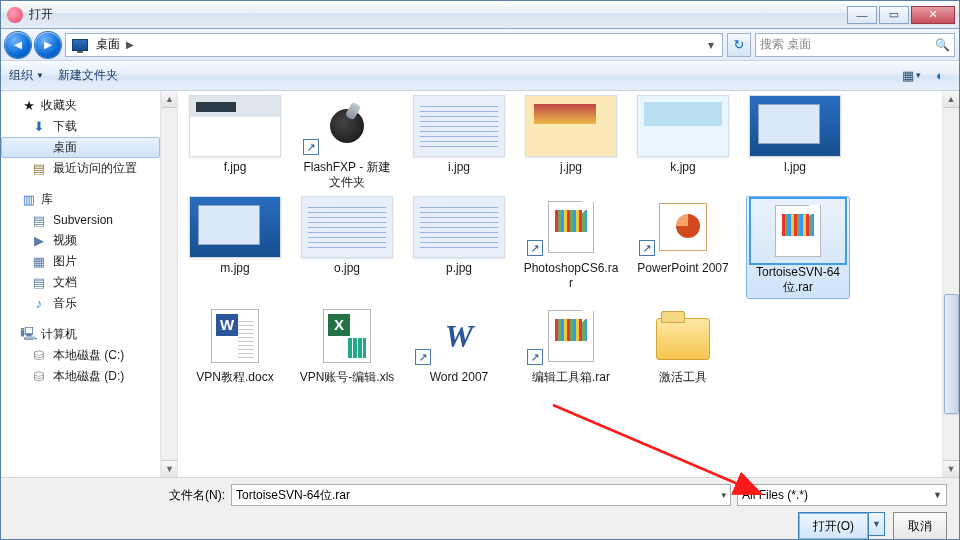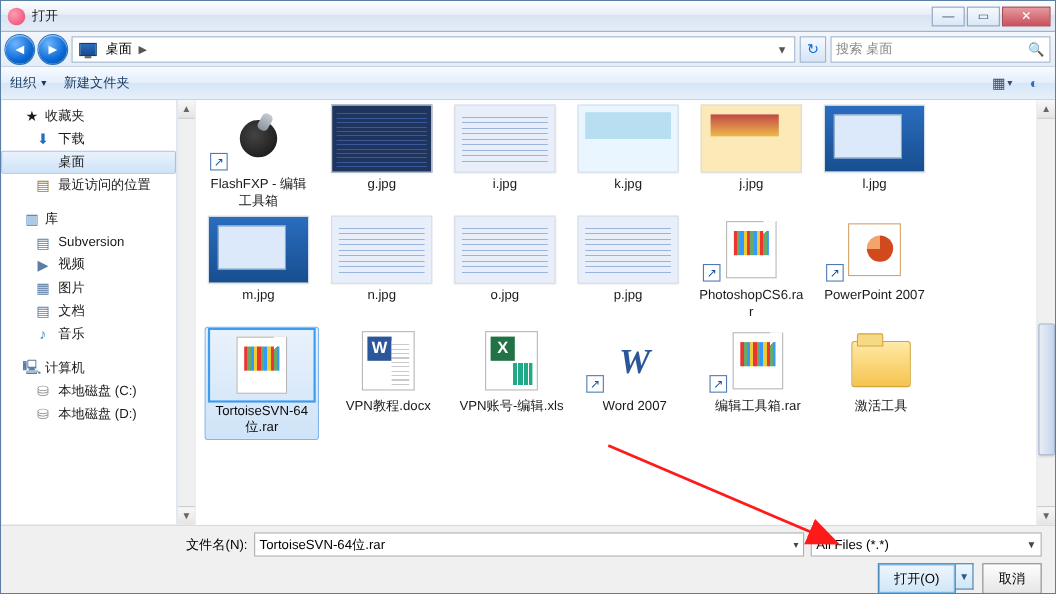--- a/index.html
+++ b/index.html
@@ -218,53 +218,49 @@
     </div>
   </div>
   <div class="scrollgutter">
     <div class="arrow">▲</div>
     <div class="arrow bot">▼</div>
   </div>
 
   <div class="filepane">
     <div class="grid" id="file-grid">
         <div class="item">
+          <div class="thumb th-a"></div>
+          <div class="label">f.jpg</div>
+        </div>
+        <div class="item">
           <div class="thumb" style="border: none; box-shadow: none; background: transparent;">
             <div class="rocket"></div>
             <div class="shortcut">↗</div>
           </div>
-          <div class="label">FlashFXP - 编辑工具箱</div>
-        </div>
-        <div class="item">
-          <div class="thumb th-c"></div>
-          <div class="label">g.jpg</div>
+          <div class="label">FlashFXP - 新建文件夹</div>
         </div>
         <div class="item">
           <div class="thumb th-e"></div>
           <div class="label">i.jpg</div>
         </div>
         <div class="item">
+          <div class="thumb th-f"></div>
+          <div class="label">j.jpg</div>
+        </div>
+        <div class="item">
           <div class="thumb th-g"></div>
           <div class="label">k.jpg</div>
         </div>
         <div class="item">
-          <div class="thumb th-f"></div>
-          <div class="label">j.jpg</div>
-        </div>
-        <div class="item">
           <div class="thumb th-win"></div>
           <div class="label">l.jpg</div>
         </div>
         <div class="item">
           <div class="thumb th-win"></div>
           <div class="label">m.jpg</div>
-        </div>
-        <div class="item">
-          <div class="thumb th-e"></div>
-          <div class="label">n.jpg</div>
         </div>
         <div class="item">
           <div class="thumb th-e"></div>
           <div class="label">o.jpg</div>
         </div>
         <div class="item">
           <div class="thumb th-e"></div>
           <div class="label">p.jpg</div>
         </div>
         <div class="item">

